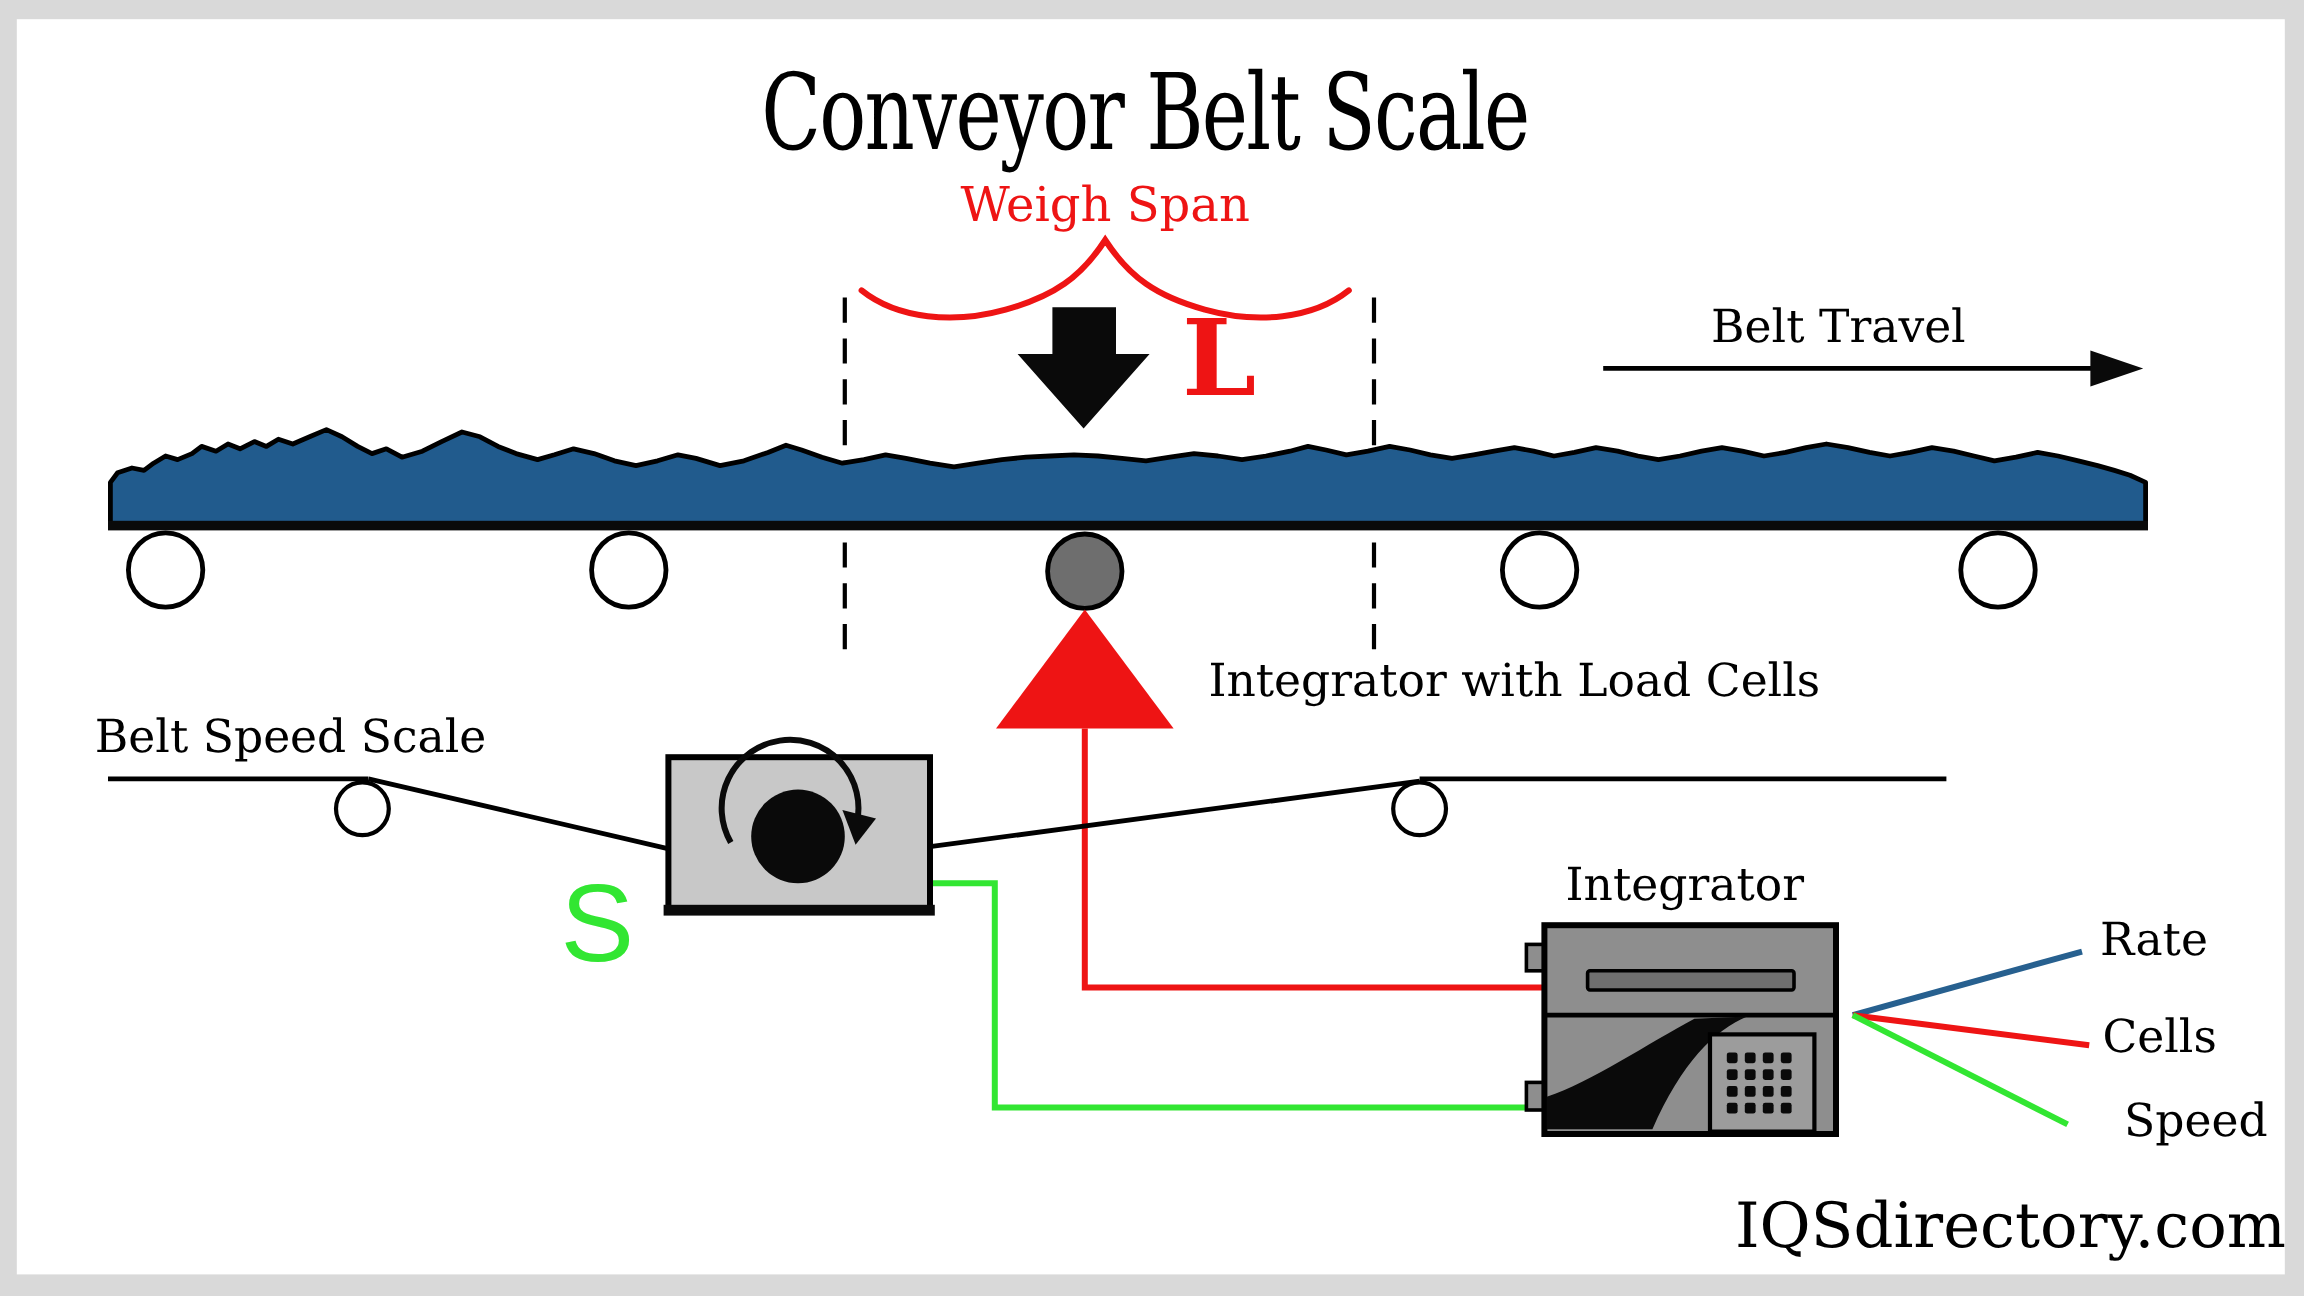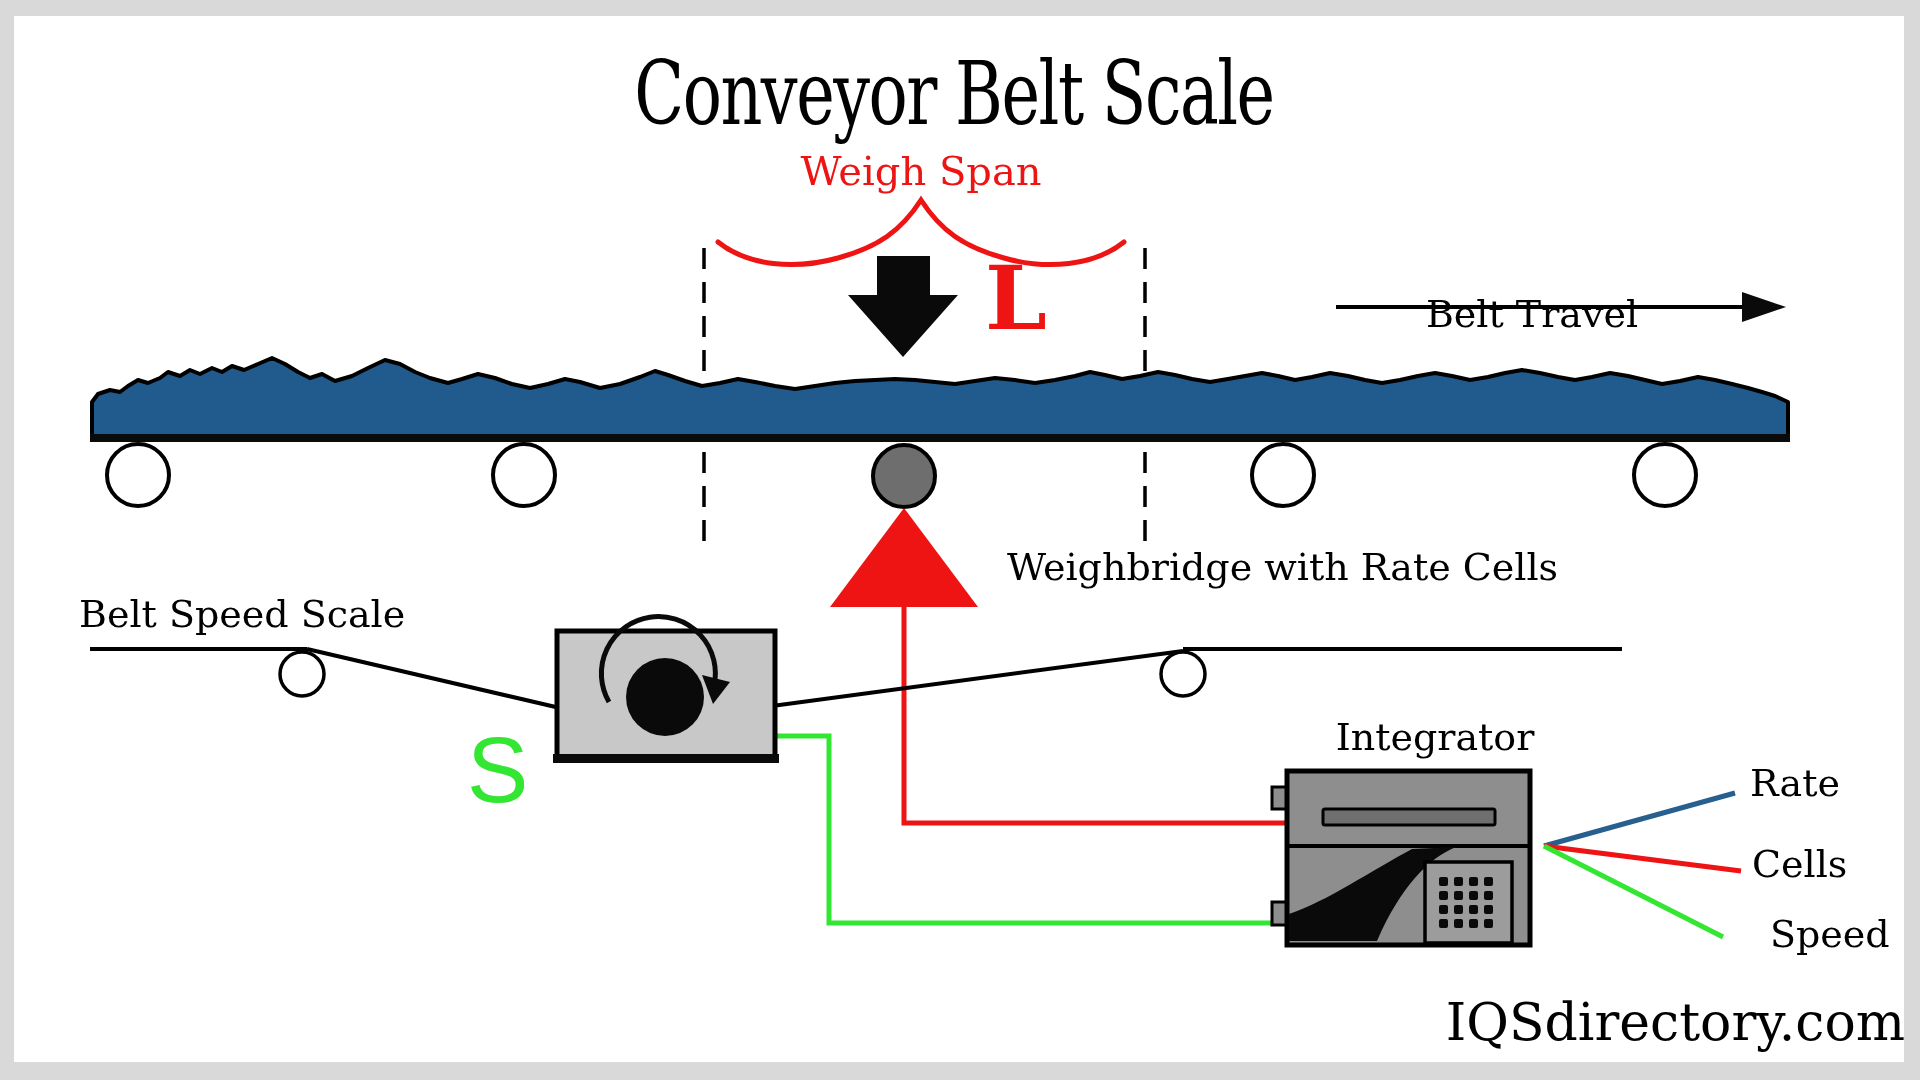--- a/index.html
+++ b/index.html
@@ -115,29 +115,29 @@
   <line x1="1544" y1="846" x2="1741" y2="871" stroke="#ee1414" stroke-width="5"></line>
   <line x1="1544" y1="846" x2="1723" y2="937" stroke="#32e632" stroke-width="5"></line>
 </svg>
 
 <div class="lbl title" style="left:954px;top:48px;">Conveyor Belt Scale</div>
 
 <div class="lbl weighspan red center" style="left:921px;top:150px;">Weigh Span</div>
 
 <div class="lbl load-sym red" style="left:985px;top:252px;">L</div>
 
-<div class="lbl biglabel center" style="left:1532px;top:253px;margin-top:42px;">Belt Travel</div>
+<div class="lbl biglabel center" style="left:1532px;top:253px;">Belt Travel</div>
 
-<div class="lbl biglabel" style="left:1007px;top:548px;">Weighbridge with Rate Cells</div>
+<div class="lbl biglabel" style="left:1007px;top:548px;">Integrator with Load Cells</div>
 
 <div class="lbl biglabel" style="left:79px;top:595px;">Belt Speed Scale</div>
 
 <div class="lbl speed-sym green" style="left:467px;top:722px;">S</div>
 
-<div class="lbl biglabel center" style="left:1404px;top:718px;margin-left:31px;">Integrator</div>
+<div class="lbl biglabel center" style="left:1404px;top:718px;">Integrator</div>
 
 <div class="lbl biglabel" style="left:1750px;top:764px;">Rate</div>
 
 <div class="lbl biglabel" style="left:1752px;top:845px;">Cells</div>
 
 <div class="lbl biglabel" style="left:1745px;top:915px;margin-left:25px;">Speed</div>
 
 <div class="lbl watermark" style="right:15px;top:995px;">IQSdirectory.com</div>
 
 </body></html>

